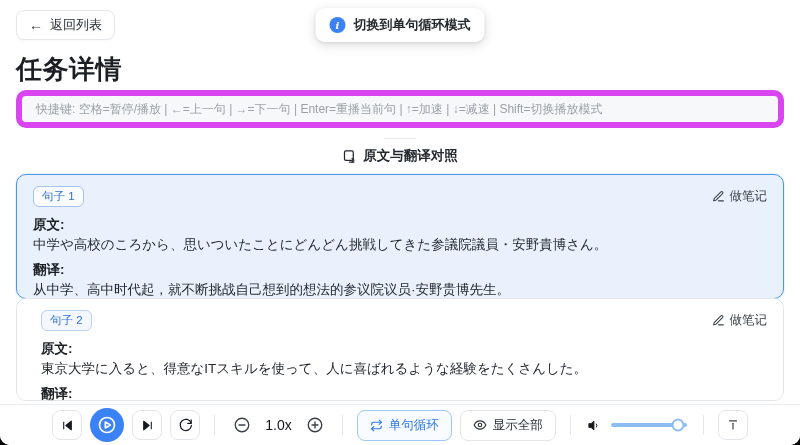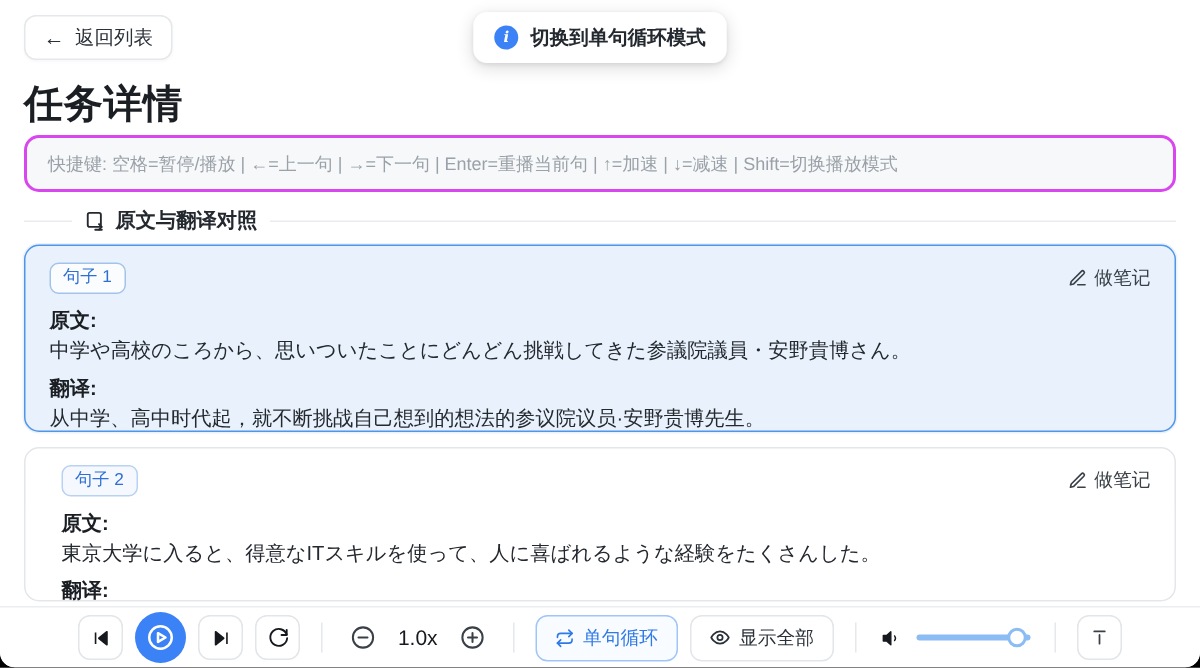--- a/index.html
+++ b/index.html
@@ -24,38 +24,38 @@
     box-shadow:0 3px 12px rgba(0,0,0,.14), 0 1px 3px rgba(0,0,0,.08); white-space:nowrap;
   }
   .info-dot {
     width:16px; height:16px; border-radius:50%; background:#3b82f6; color:#fff;
     font-size:10px; font-weight:700; display:flex; align-items:center; justify-content:center;
     font-family:"DejaVu Serif",serif; font-style:italic;
   }
   .title { position:absolute; top:52px; left:16px; font-size:26px; font-weight:800; letter-spacing:.5px; }
   .shortcut-bar {
     position:absolute; top:90px; left:16px; right:16px; height:38px;
-    background:#f7f8f9; border:2px solid #d946ef; border-radius:10px;
+    background:#f7f8f9; border:6px solid #d946ef; border-radius:10px;
     display:flex; align-items:center; padding:0 14px; font-size:12px; color:#9aa1a9;
     white-space:nowrap; overflow:hidden;
   }
   
-  .section-head { position:absolute; top:138px; left:16px; right:16px; display:flex; align-items:center; gap:8px; }
+  .section-head { position:absolute; top:138px; left:16px; right:16px; display:flex; align-items:center; gap:8px;flex-direction:column; }
   .section-head .line { height:1px; background:#e9ebee; }
   .section-head .line.l { width:32px; }
   .section-head .line.r { flex:1; }
   .section-head .label { display:flex; align-items:center; gap:6px; font-size:13.5px; font-weight:700; color:#24292f; white-space:nowrap; }
   .section-head svg { display:block; }
   
   .card {
     position:absolute; left:16px; right:16px; background:#fff;
     border:1px solid #e3e6ea; border-radius:10px; padding:11px 16px 12px;
   }
   .card.active { background:#e9f2fc; border:1.5px solid #5096e8; box-shadow:0 0 0 1px rgba(80,150,232,.12); }
-  .card-1 { top:163px; height:125px; }
+  .card-1 { top:174px; height:125px; }
   .card-2 { top:298px; height:103px;padding-left:24px; }
   .card-top { display:flex; align-items:flex-start; justify-content:space-between; margin-bottom:8px; }
   .badge {
     font-size:11.5px; color:#2f6fd3; border:1px solid #a3c3ec; background:rgba(255,255,255,.75);
     border-radius:6px; padding:2px 8px; line-height:1.3; white-space:nowrap;
   }
   .card:not(.active) .badge { background:#f5f9ff; border-color:#b9d2f1; }
   .note-btn {
     display:inline-flex; align-items:center; gap:5px; font-size:12.5px; color:#3a4047;
     background:transparent; border:none; cursor:pointer; padding:2px 0;

